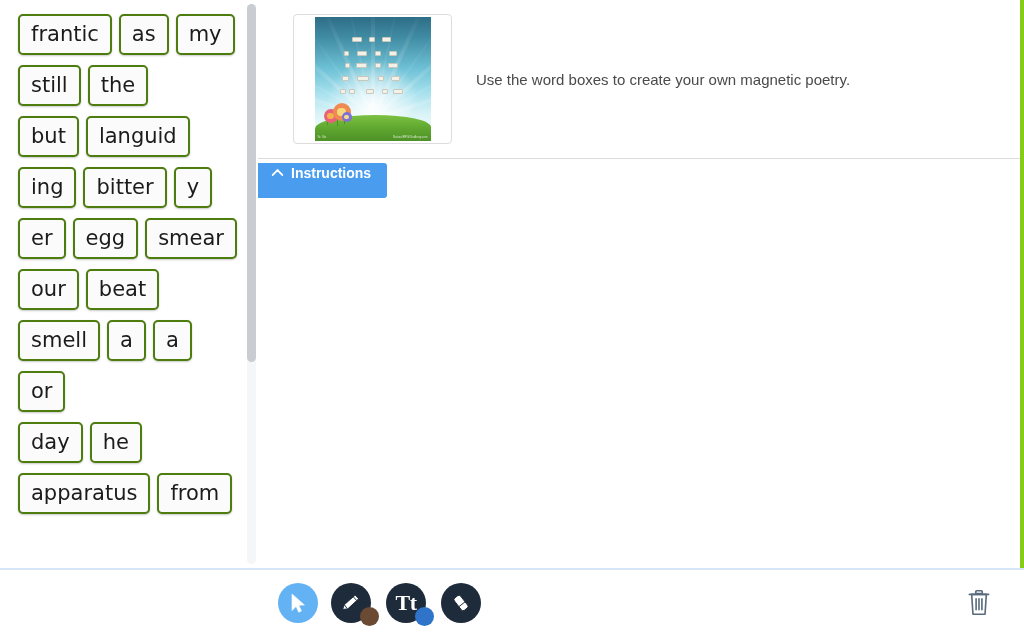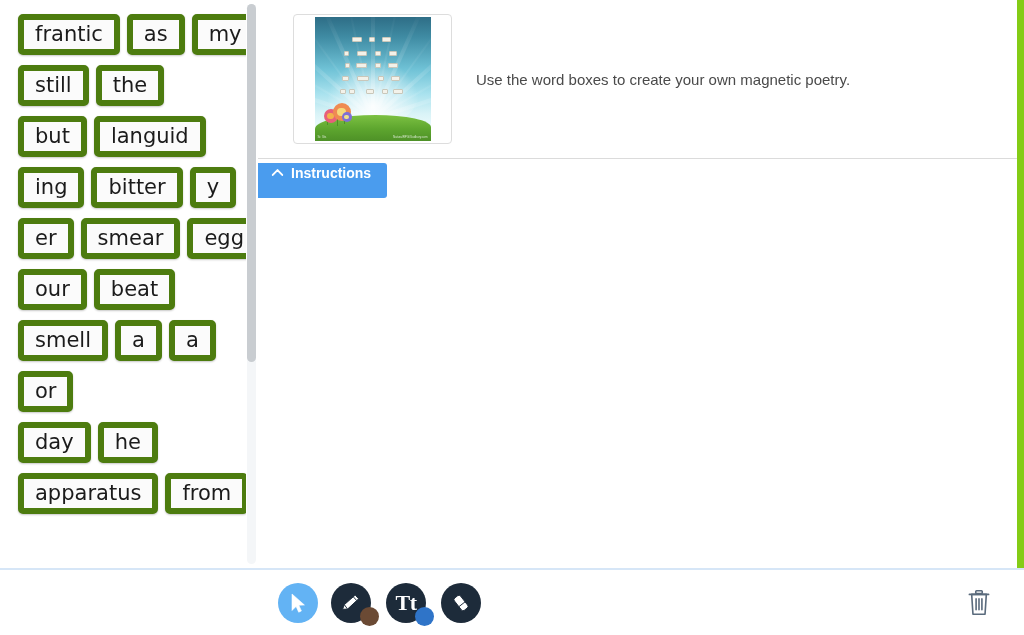--- a/index.html
+++ b/index.html
@@ -47,21 +47,21 @@
 
   .word-tile {
     display: inline-flex;
     align-items: center;
     justify-content: center;
     height: 41px;
     box-sizing: border-box;
     padding: 0 11px;
     margin-right: 7px;
     background: #fbfbfb;
-    border: 6px solid #4d7c0f;
+    border: 2px solid #4d7c0f;
     border-radius: 5px;
     box-shadow: 0 1px 2px rgba(0,0,0,0.22);
     font-family: "DejaVu Sans", sans-serif;
     font-size: 21px;
     line-height: 1;
     color: #1b1b1b;
     white-space: nowrap;
     cursor: pointer;
     user-select: none;
   }
@@ -89,21 +89,21 @@
 
   
   #content {
     position: absolute;
     left: 258px;
     top: 0;
     width: 766px;
     height: 568px;
     background: #ffffff;
     box-sizing: border-box;
-    border-right: 7px solid #84cc16;
+    border-right: 4px solid #84cc16;
     overflow: hidden;
   }
 
   
   #activity-header {
     position: relative;
     height: 159px;
     border-bottom: 1px solid #dbdbdb;
     box-sizing: border-box;
     display: flex;
@@ -328,22 +328,22 @@
           <div class="word-tile">but</div>
           <div class="word-tile">languid</div>
         </div>
         <div class="word-row">
           <div class="word-tile">ing</div>
           <div class="word-tile">bitter</div>
           <div class="word-tile">y</div>
         </div>
         <div class="word-row">
           <div class="word-tile">er</div>
+          <div class="word-tile">egg</div>
           <div class="word-tile">smear</div>
-          <div class="word-tile">egg</div>
         </div>
         <div class="word-row">
           <div class="word-tile">our</div>
           <div class="word-tile">beat</div>
         </div>
         <div class="word-row">
           <div class="word-tile">smell</div>
           <div class="word-tile">a</div>
           <div class="word-tile">a</div>
         </div>

